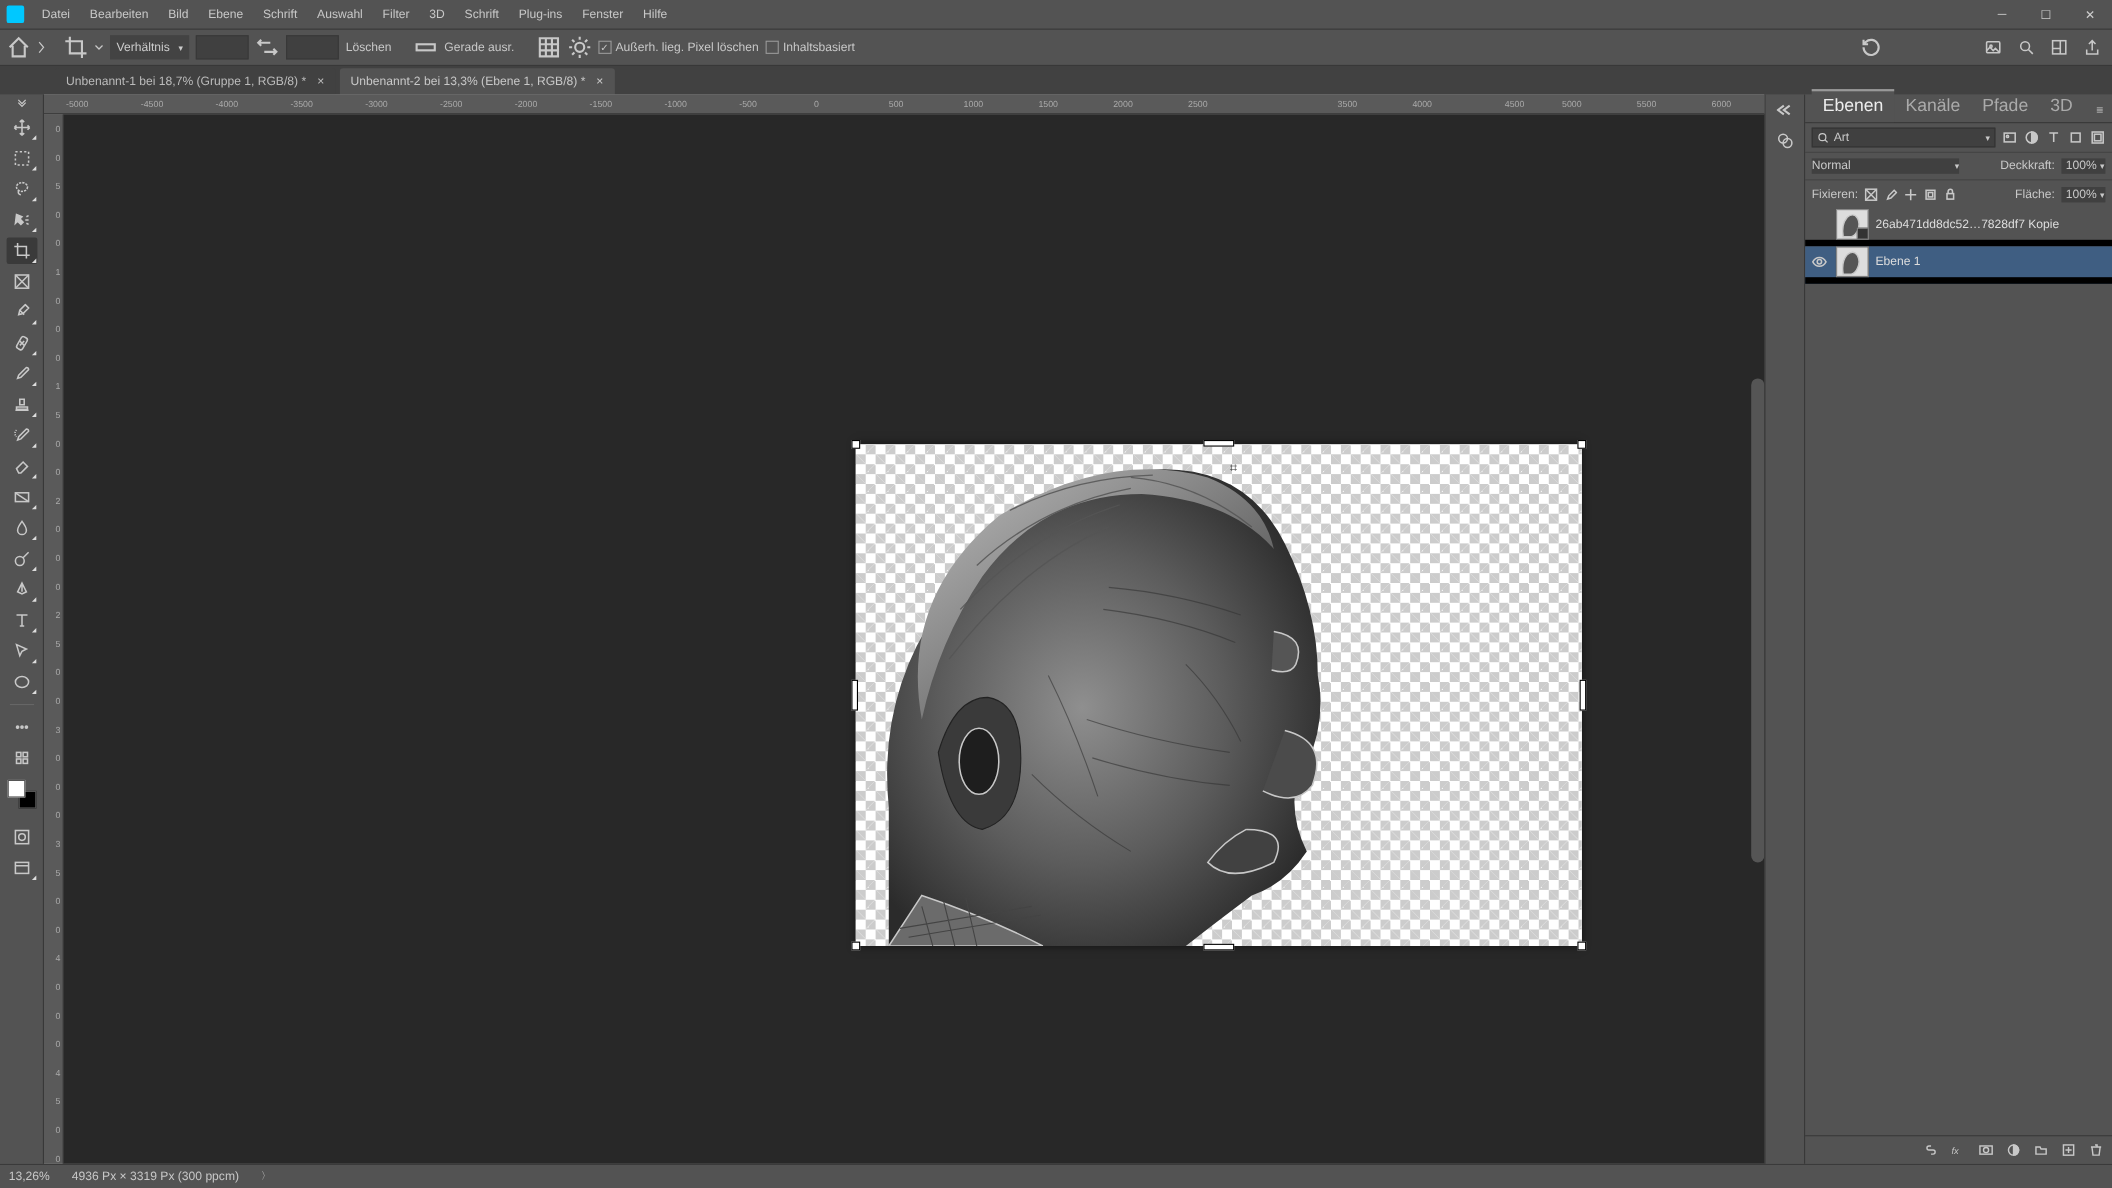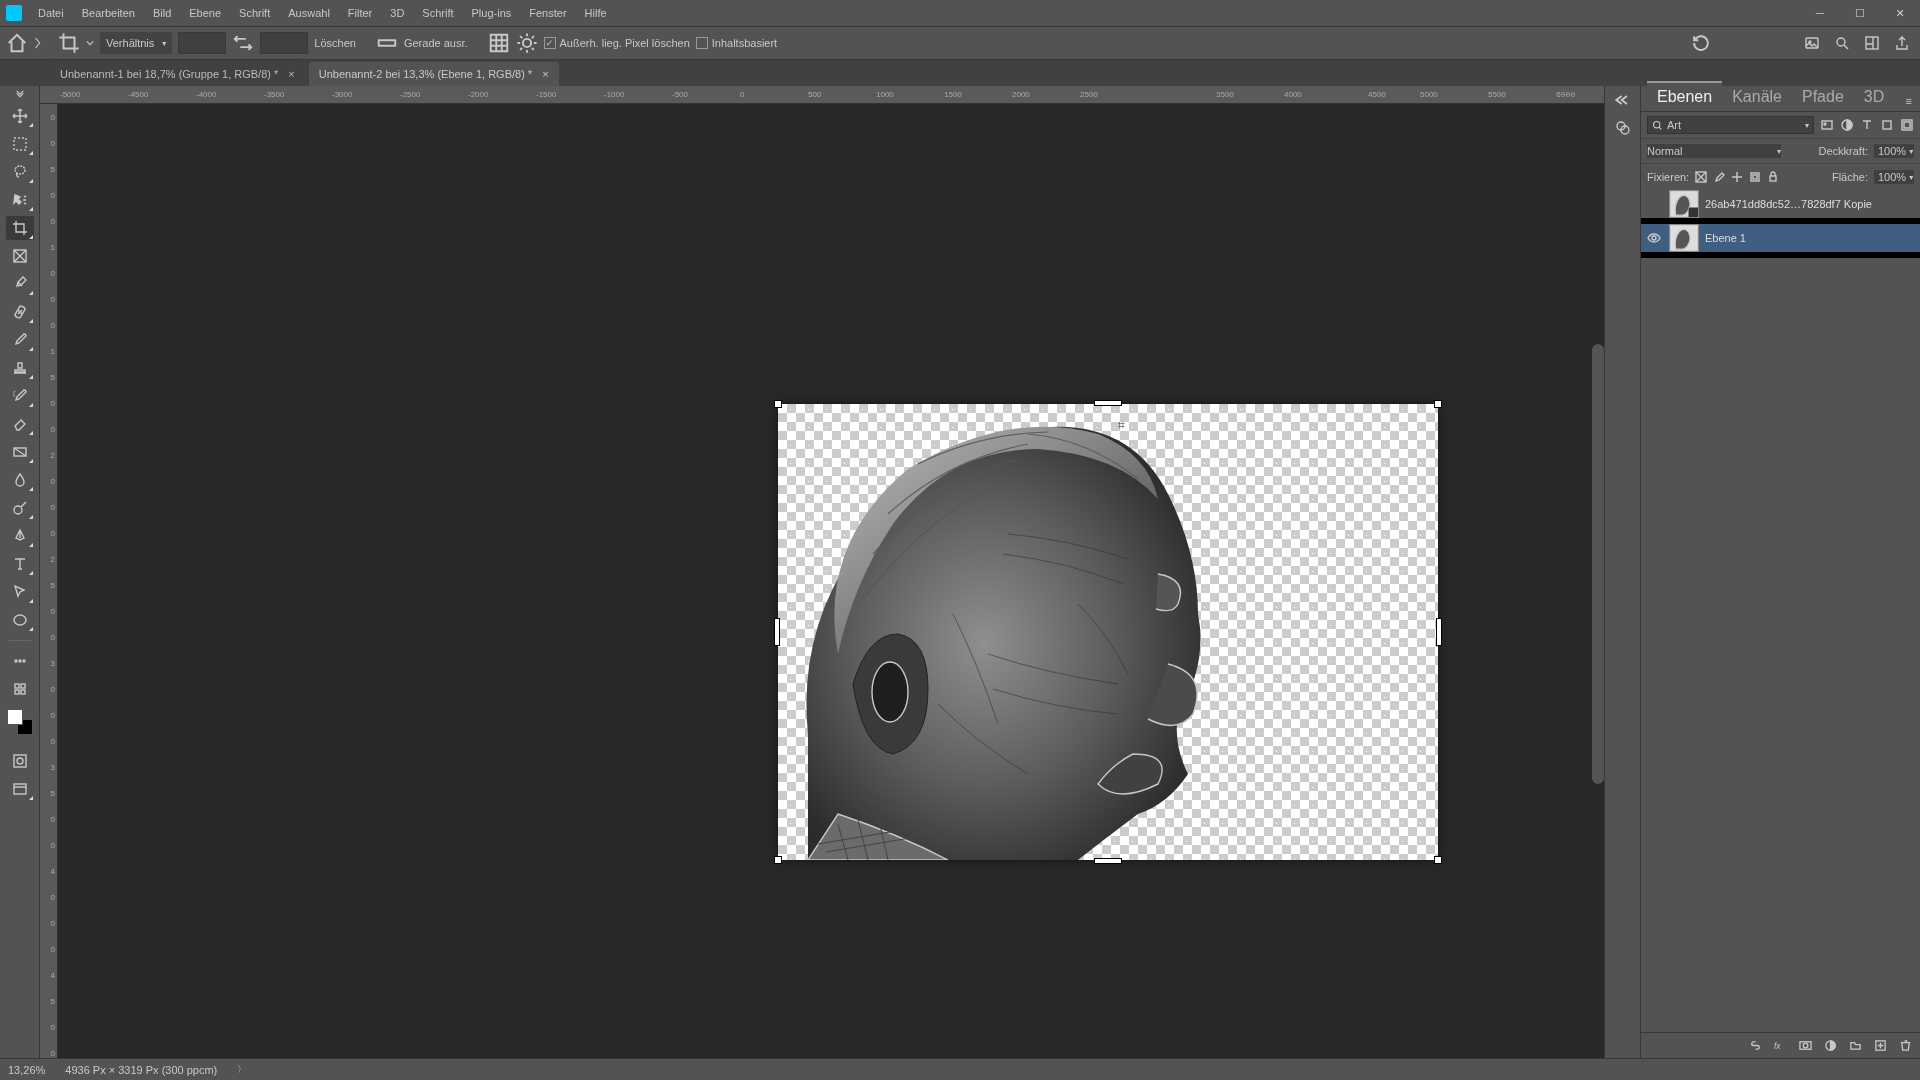--- a/index.html
+++ b/index.html
@@ -404,21 +404,21 @@
         <div class="tick" style="left: 836px;">1000</div>
         <div class="tick" style="left: 904px;">1500</div>
         <div class="tick" style="left: 972px;">2000</div>
         <div class="tick" style="left: 1040px;">2500</div>
         <div class="tick" style="left: 1108px; margin-top: 28px;">3000</div>
         <div class="tick" style="left: 1176px;">3500</div>
         <div class="tick" style="left: 1244px;">4000</div>
         <div class="tick" style="left: 1312px; margin-left: 16px;">4500</div>
         <div class="tick" style="left: 1380px;">5000</div>
         <div class="tick" style="left: 1448px;">5500</div>
-        <div class="tick" style="left: 1516px; font-family: Liberation Mono, monospace;">6000</div>
+        <div class="tick" style="left: 1516px;">6000</div>
       </div>
     <div style="flex:1; display:flex;">
       <div class="vruler" id="vruler">
           <div class="tick" style="top: 10px;">0</div>
           <div class="tick" style="top: 36px;">0</div>
           <div class="tick" style="top: 62px;">5</div>
           <div class="tick" style="top: 88px;">0</div>
           <div class="tick" style="top: 114px;">0</div>
           <div class="tick" style="top: 140px;">1</div>
           <div class="tick" style="top: 166px;">0</div>

